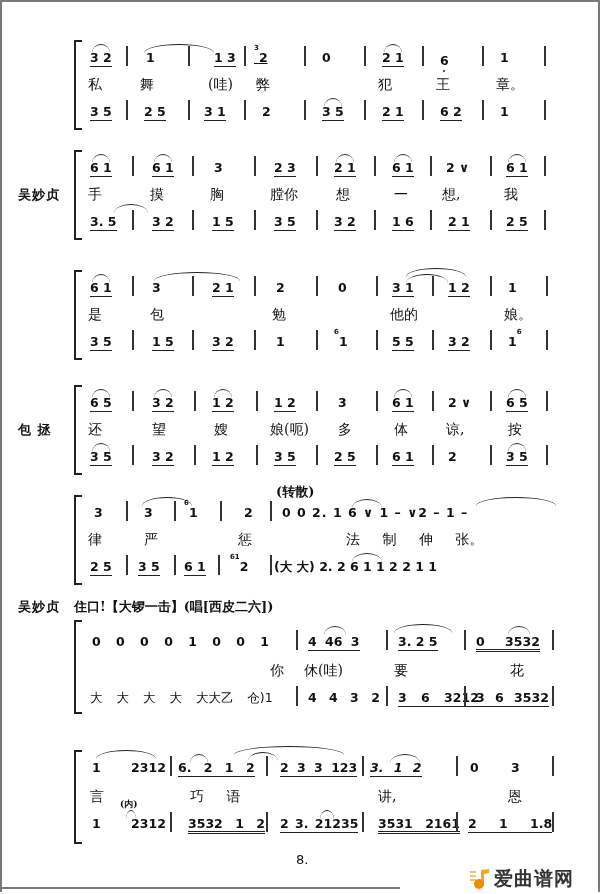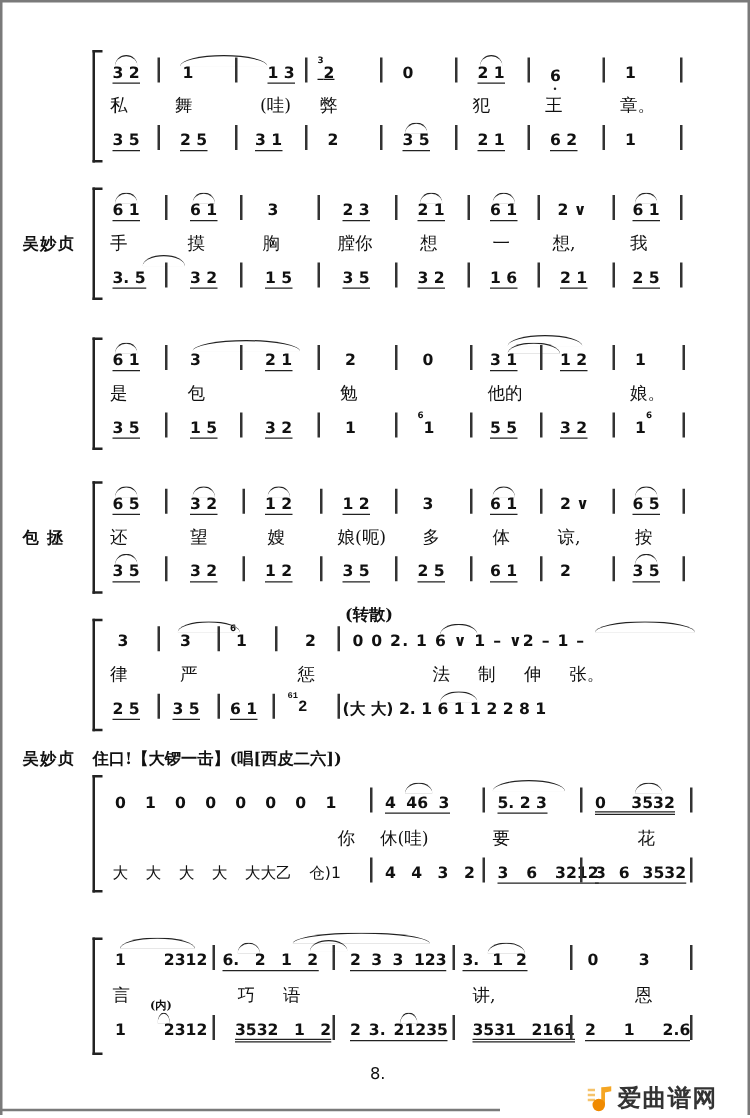--- a/index.html
+++ b/index.html
@@ -272,39 +272,39 @@
     <span class="lyr" style="left:154px;">惩</span>
     <span class="lyr" style="left:262px;word-spacing:18px;">法  制  伸  张。</span>
   </div>
   <div class="row" style="top:76px;">
     <span class="cell" style="left:6px;"><span class="u1">2 5</span></span>
     <span class="barline" style="left:42px;top:-4px;height:20px;"></span>
     <span class="cell" style="left:54px;"><span class="u1">3 5</span></span>
     <span class="barline" style="left:90px;top:-4px;height:20px;"></span>
     <span class="cell" style="left:100px;"><span class="u1">6 1</span></span>
     <span class="barline" style="left:134px;top:-4px;height:20px;"></span>
-    <span class="cell" style="left:146px;font-family:Liberation Mono, monospace;"><span class="grace">61</span><span>2</span></span>
+    <span class="cell" style="left:146px;"><span class="grace">61</span><span>2</span></span>
     <span class="barline" style="left:186px;top:-4px;height:20px;"></span>
     <span class="slur" style="left:268px;width:30px;top:-6px;"></span>
-    <span class="cell" style="left:190px;font-weight:bold;">(大  大)  2. 1  6  1  1  2  2  8  1</span>
+    <span class="cell" style="left:190px;font-weight:bold;">(大  大)  2. 2  6  1  1  2  2  1  1</span>
   </div>
 </div>
 
 <div class="system" style="top:598px;">
   <div class="singer" style="top:0px;">吴妙贞</div>
   <div class="lyr" style="left:74px;top:0px;font-size:13px;font-weight:bold;">住口!【大锣一击】(唱[西皮二六])</div>
   <div class="bracket" style="top:22px;height:90px;"></div>
   <div class="row" style="top:36px;">
-    <span class="cell" style="left:8px;word-spacing:11px;"><span>0  1  0  0  0  0  0 1</span></span>
+    <span class="cell" style="left:8px;word-spacing:11px;"><span>0  0  0  0  1  0  0 1</span></span>
     <span class="barline" style="left:212px;top:-4px;height:20px;"></span>
     <span class="slur" style="left:240px;width:22px;top:-8px;"></span>
     <span class="cell" style="left:224px;word-spacing:4px;"><span class="u1">4  46  3</span></span>
     <span class="barline" style="left:302px;top:-4px;height:20px;"></span>
     <span class="slur" style="left:310px;width:58px;top:-10px;"></span>
-    <span class="cell" style="left:314px;"><span class="u1">5. 2  3</span></span>
+    <span class="cell" style="left:314px;"><span class="u1">3. 2  5</span></span>
     <span class="barline" style="left:380px;top:-4px;height:20px;"></span>
     <span class="slur" style="left:424px;width:22px;top:-8px;"></span>
     <span class="cell" style="left:392px;word-spacing:16px;"><span class="u2">0  3532</span></span>
     <span class="barline" style="left:468px;top:-4px;height:20px;"></span>
   </div>
   <div class="row" style="top:64px;">
     <span class="lyr" style="left:186px;">你</span>
     <span class="lyr" style="left:220px;">休(哇)</span>
     <span class="lyr" style="left:310px;">要</span>
     <span class="lyr" style="left:426px;">花</span>
@@ -328,21 +328,21 @@
     <span class="cell" style="left:8px;word-spacing:26px;"><span>1  2312</span></span>
     <span class="barline" style="left:86px;top:-4px;height:20px;"></span>
     <span class="slur" style="left:106px;width:18px;top:-6px;"></span>
     <span class="cell" style="left:94px;word-spacing:8px;"><span class="u1">6. 2  1 2</span></span>
     <span class="barline" style="left:182px;top:-4px;height:20px;"></span>
     <span class="slur" style="left:150px;width:110px;top:-14px;"></span>
     <span class="slur" style="left:164px;width:30px;top:-8px;"></span>
     <span class="cell" style="left:196px;word-spacing:4px;"><span class="u1">2 3 3  123</span></span>
     <span class="barline" style="left:278px;top:-4px;height:20px;"></span>
     <span class="slur" style="left:306px;width:30px;top:-6px;"></span>
-    <span class="cell" style="left:286px;word-spacing:6px;"><span class="u1">3. 1  2</span></span>
+    <span class="cell" style="left:286px;word-spacing:6px;font-style:italic;"><span class="u1">3. 1  2</span></span>
     <span class="barline" style="left:372px;top:-4px;height:20px;"></span>
     <span class="cell" style="left:386px;word-spacing:28px;">0  3</span>
     <span class="barline" style="left:468px;top:-4px;height:20px;"></span>
   </div>
   <div class="row" style="top:38px;">
     <span class="lyr" style="left:6px;">言</span>
     <span class="lyr" style="left:106px;word-spacing:18px;">巧  语</span>
     <span class="lyr" style="left:294px;">讲,</span>
     <span class="lyr" style="left:424px;">恩</span>
   </div>
@@ -351,21 +351,21 @@
     <span class="slur" style="left:42px;width:10px;top:-6px;"></span>
     <span class="cell" style="left:8px;word-spacing:26px;"><span>1  2312</span></span>
     <span class="barline" style="left:86px;top:-4px;height:20px;"></span>
     <span class="cell" style="left:104px;word-spacing:8px;"><span class="u2">3532  1 2</span></span>
     <span class="barline" style="left:182px;top:-4px;height:20px;"></span>
     <span class="slur" style="left:236px;width:14px;top:-6px;"></span>
     <span class="cell" style="left:196px;word-spacing:2px;"><span class="u1">2 3. 21235</span></span>
     <span class="barline" style="left:278px;top:-4px;height:20px;"></span>
     <span class="cell" style="left:294px;word-spacing:8px;"><span class="u2">3531  2161</span></span>
     <span class="barline" style="left:372px;top:-4px;height:20px;"></span>
-    <span class="cell" style="left:384px;word-spacing:18px;"><span class="u1">2 1  2.6</span></span>
+    <span class="cell" style="left:384px;word-spacing:18px;"><span class="u1">2 1  1.8</span></span>
     <span class="barline" style="left:468px;top:-4px;height:20px;"></span>
   </div>
 </div>
 
 <div class="page-num">8.</div>
 
 <div class="watermark">
   <span class="wm-icon">
     <svg width="20" height="22" viewBox="0 0 20 22">
       <rect x="0" y="3" width="6" height="2" fill="#f5c36b"></rect>

